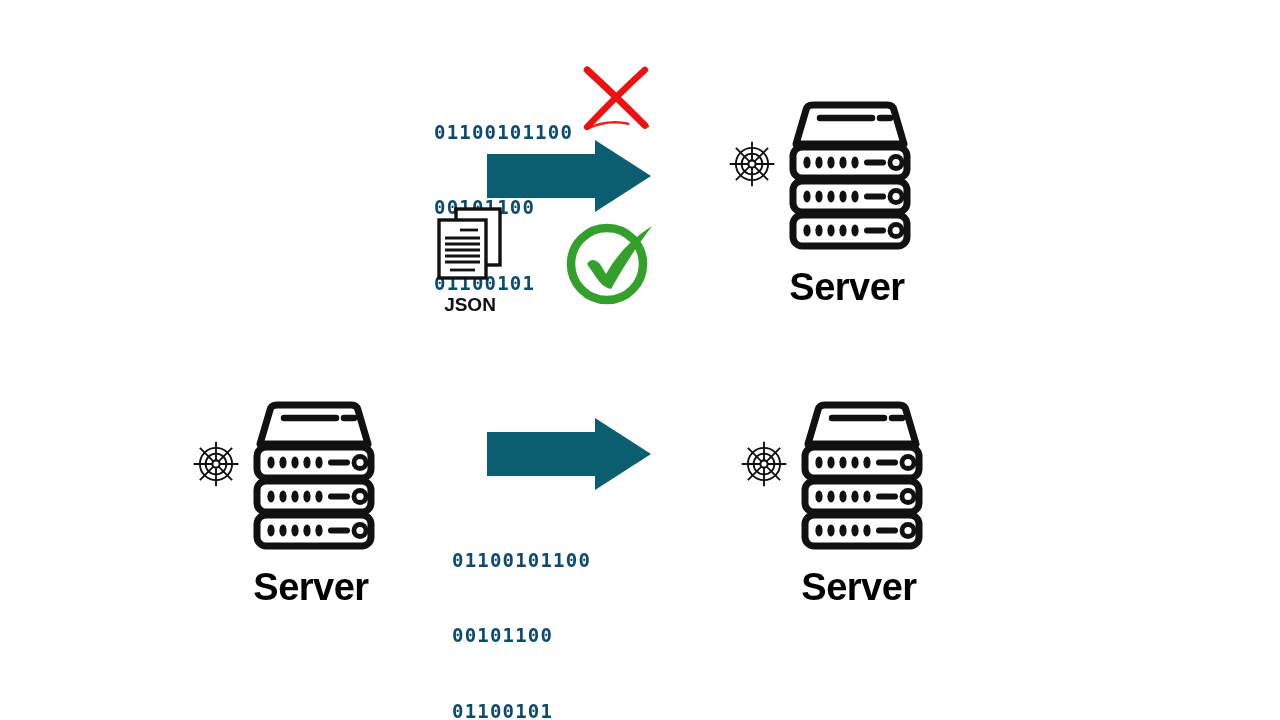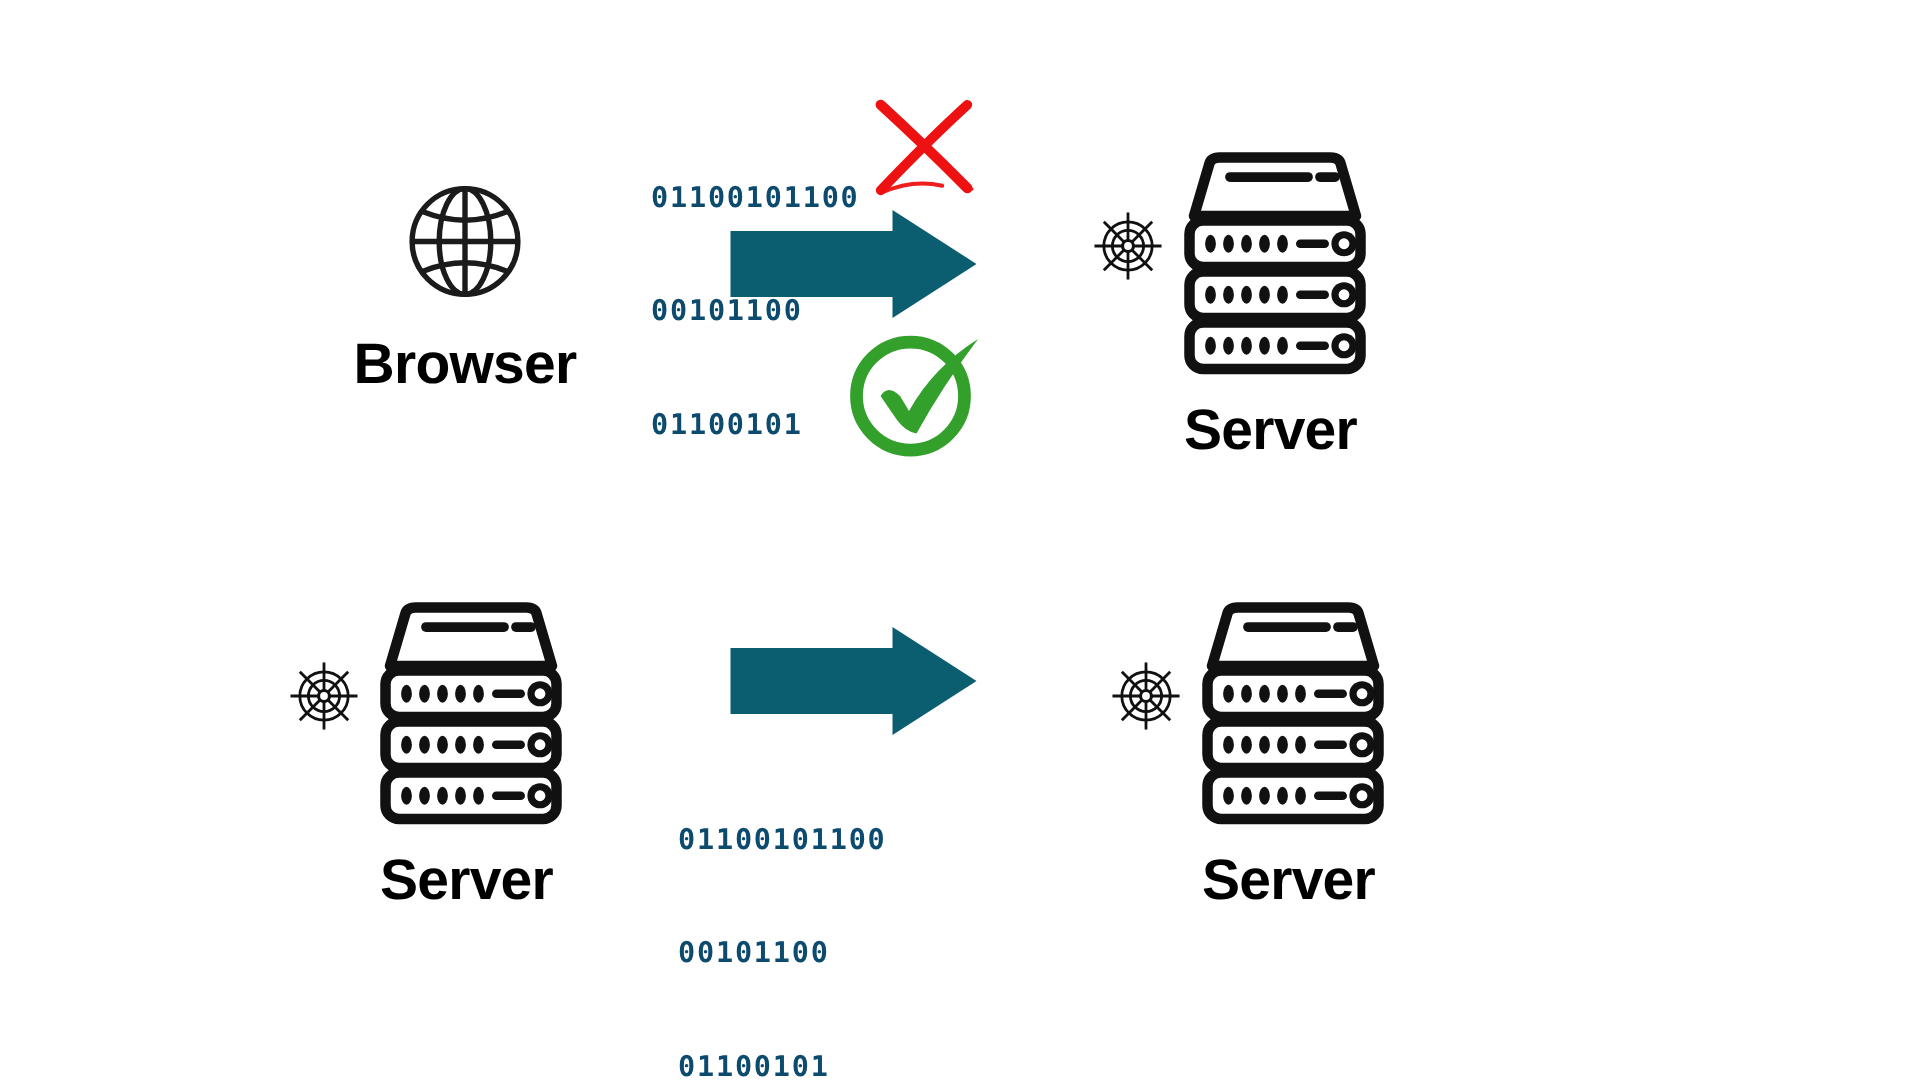--- a/index.html
+++ b/index.html
@@ -54,35 +54,20 @@
     text-shadow: 0.6px 0.6px 0 rgba(255,255,255,0.9);
   }
   .binary-line { display: block; }
   svg { display: block; overflow: visible; }
 </style>
 </head>
 <body>
 
 <div class="canvas">
 
-  <div class="node" style="left:232px; top:118px; width:156px;">
-    <div style="display:flex;justify-content:center;">
-      <svg width="86" height="86" viewBox="0 0 100 100" aria-hidden="true">
-        <g fill="none" stroke="#1b1b1b" stroke-width="4.2">
-          <circle cx="50" cy="50" r="41"></circle>
-          <line x1="50" y1="9" x2="50" y2="91"></line>
-          <line x1="9" y1="50" x2="91" y2="50"></line>
-          <ellipse cx="50" cy="50" rx="20" ry="41"></ellipse>
-          <path d="M17.5 27 Q50 40 82.5 27"></path>
-          <path d="M17.5 73 Q50 60 82.5 73"></path>
-        </g>
-      </svg>
-    </div>
-    <div class="node-label" style="margin-top:20px;">Browser</div>
-  </div>
 
   <div class="binary-block" style="left:434px; top:70px;">
     <span class="binary-line">01100101100</span>
     <span class="binary-line">00101100</span>
     <span class="binary-line">01100101</span>
   </div>
 
   <div class="node" style="left:578px; top:60px;">
     <svg width="76" height="76" viewBox="0 0 100 100" aria-hidden="true">
       <g stroke="#EE1111" stroke-linecap="round" fill="none">
@@ -93,20 +78,38 @@
       </g>
     </svg>
   </div>
 
   <div class="node" style="left:487px; top:140px;">
     <svg width="164" height="72" viewBox="0 0 164 72" aria-hidden="true">
       <polygon points="0,14 108,14 108,0 164,36 108,72 108,58 0,58" fill="#0B5D70"></polygon>
     </svg>
   </div>
 
+  <div class="node" style="left:428px; top:206px; width:84px;">
+    <div style="display:flex;justify-content:center;">
+      <svg width="72" height="76" viewBox="0 0 72 76" aria-hidden="true">
+        <rect x="22" y="3" width="44" height="56" fill="#ffffff" stroke="#111111" stroke-width="3.4"></rect>
+        <rect x="5" y="14" width="47" height="58" fill="#ffffff" stroke="#111111" stroke-width="3.4"></rect>
+        <g stroke="#111111" stroke-width="2.8" stroke-linecap="butt">
+          <line x1="26" y1="24" x2="44" y2="24"></line>
+          <line x1="11" y1="32" x2="46" y2="32"></line>
+          <line x1="11" y1="38" x2="46" y2="38"></line>
+          <line x1="11" y1="44" x2="46" y2="44"></line>
+          <line x1="11" y1="50" x2="46" y2="50"></line>
+          <line x1="11" y1="56" x2="46" y2="56"></line>
+          <line x1="16" y1="64" x2="41" y2="64"></line>
+        </g>
+      </svg>
+    </div>
+    <div class="json-label" style="margin-top:13px;">JSON</div>
+  </div>
 
   <div class="node" style="left:560px; top:212px;">
     <svg width="100" height="100" viewBox="0 0 100 100" aria-hidden="true">
       <circle cx="47" cy="52" r="36" fill="none" stroke="#33A02C" stroke-width="8.5"></circle>
       <path d="M27 52 Q32 44 40 52 L46 62 Q62 33 92 14 Q68 46 51 77 Q44 76 38 68 Z" fill="#33A02C"></path>
     </svg>
   </div>
 
   <div class="node" style="left:722px; top:100px; width:244px;">
     <div style="position:relative; height:150px;">

